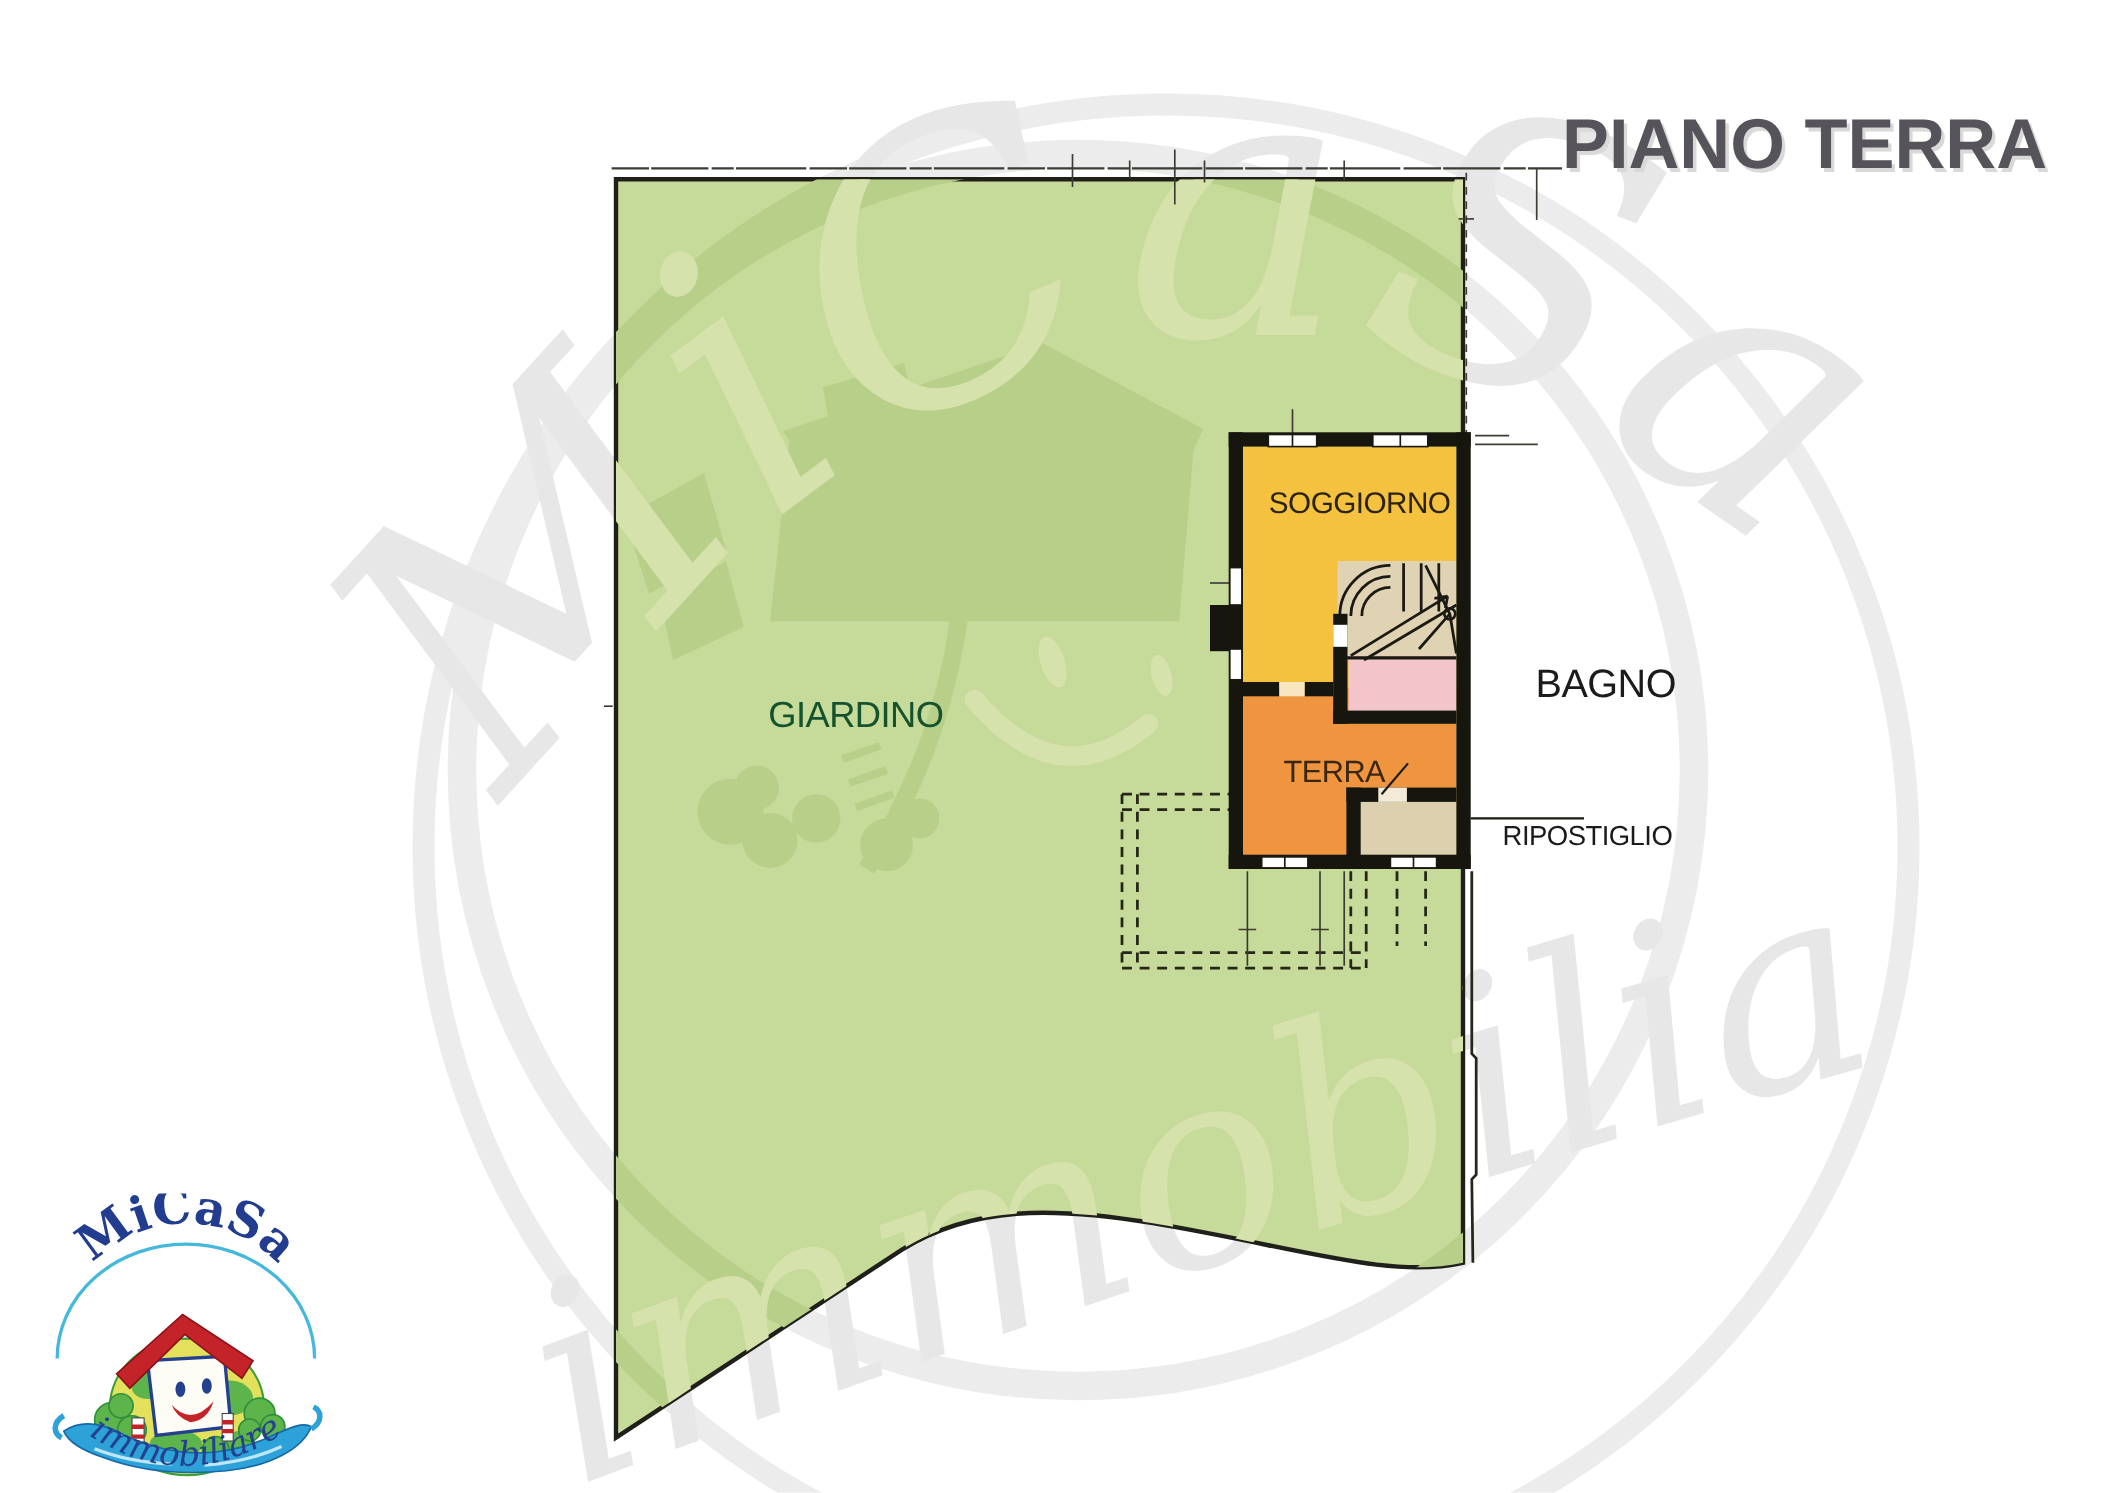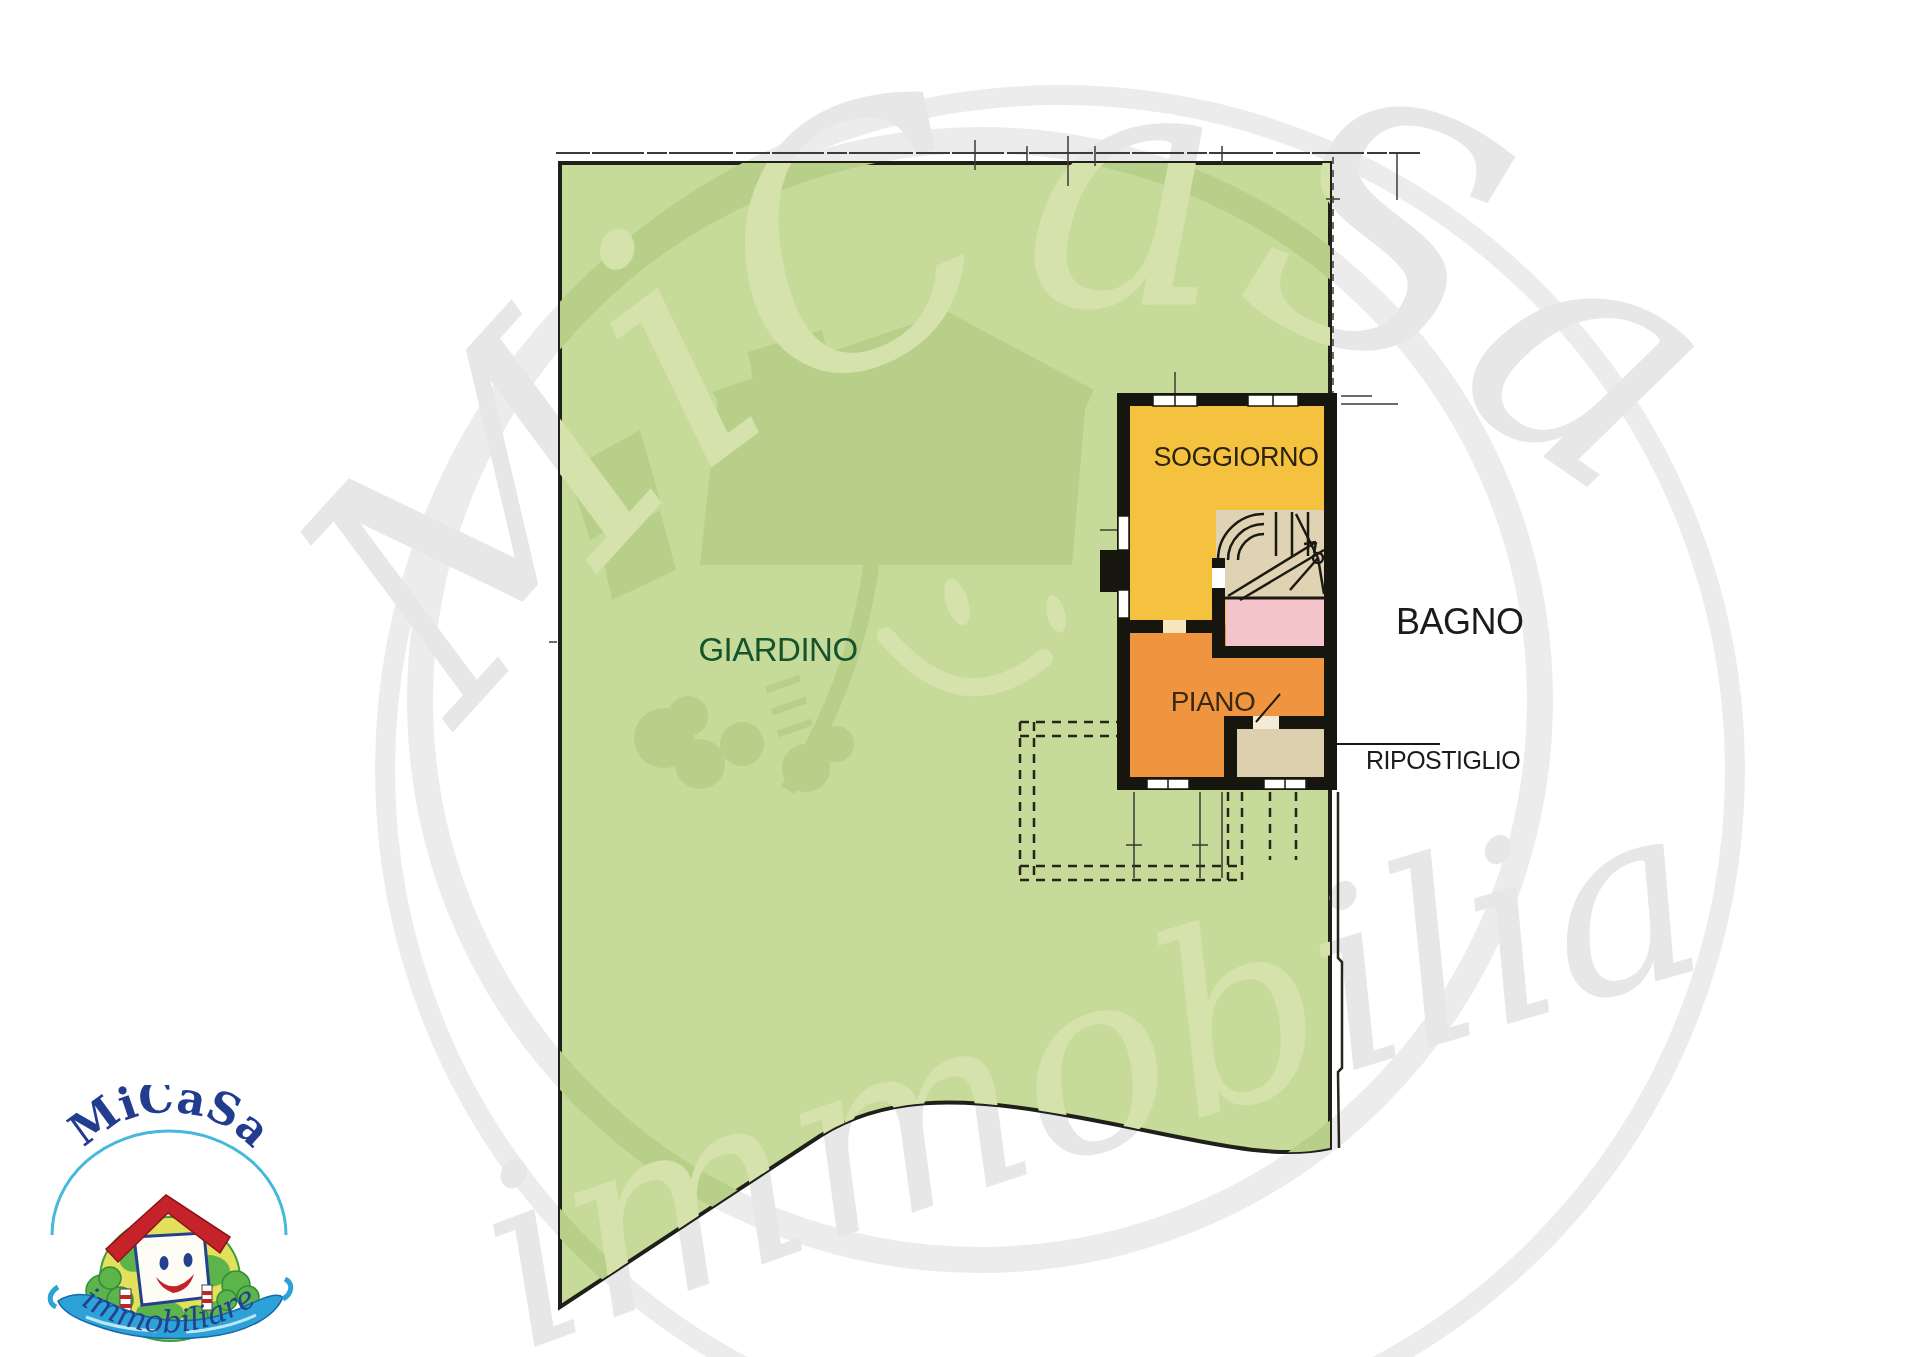--- a/index.html
+++ b/index.html
@@ -151,23 +151,24 @@
       <rect x="1118" y="590" width="11" height="28"></rect>
       <rect x="1147" y="779" width="42" height="10"></rect>
       <rect x="1264" y="779" width="42" height="10"></rect>
       <path d="M1175,395 v11 M1273,395 v11 M1168,779 v10 M1285,779 v10" fill="none"></path>
     </g>
 
     <path d="M1337,744 H1440" stroke="#1a1a12" stroke-width="2" fill="none"></path>
   </g>
 </svg>
 
+<div id="title" class="lbl">PIANO TERRA</div>
 <div id="giardino" class="lbl center">GIARDINO</div>
 <div id="soggiorno" class="lbl center">SOGGIORNO</div>
-<div id="cucina" class="lbl center">PIANO</div>
+<div id="cucina" class="lbl center">TERRA</div>
 <div id="bagno" class="lbl">BAGNO</div>
 <div id="ripostiglio" class="lbl">RIPOSTIGLIO</div>
 
 <svg class="logo" width="248" height="260" viewBox="0 0 248 260">
   <defs>
     <path id="logoArcTop" d="M 18,122 A 104,94 0 0 1 228,122" fill="none"></path>
     <path id="logoArcBottom" d="M 18,208 Q 123,288 228,206" fill="none"></path>
   </defs>
   <path d="M 6,150 A 117,104 0 0 1 240,150" fill="none" stroke="#45b8dc" stroke-width="3"></path>
   <ellipse cx="124" cy="194" rx="70" ry="62" fill="#e3e05b" stroke="#3f9e3c" stroke-width="2"></ellipse>

